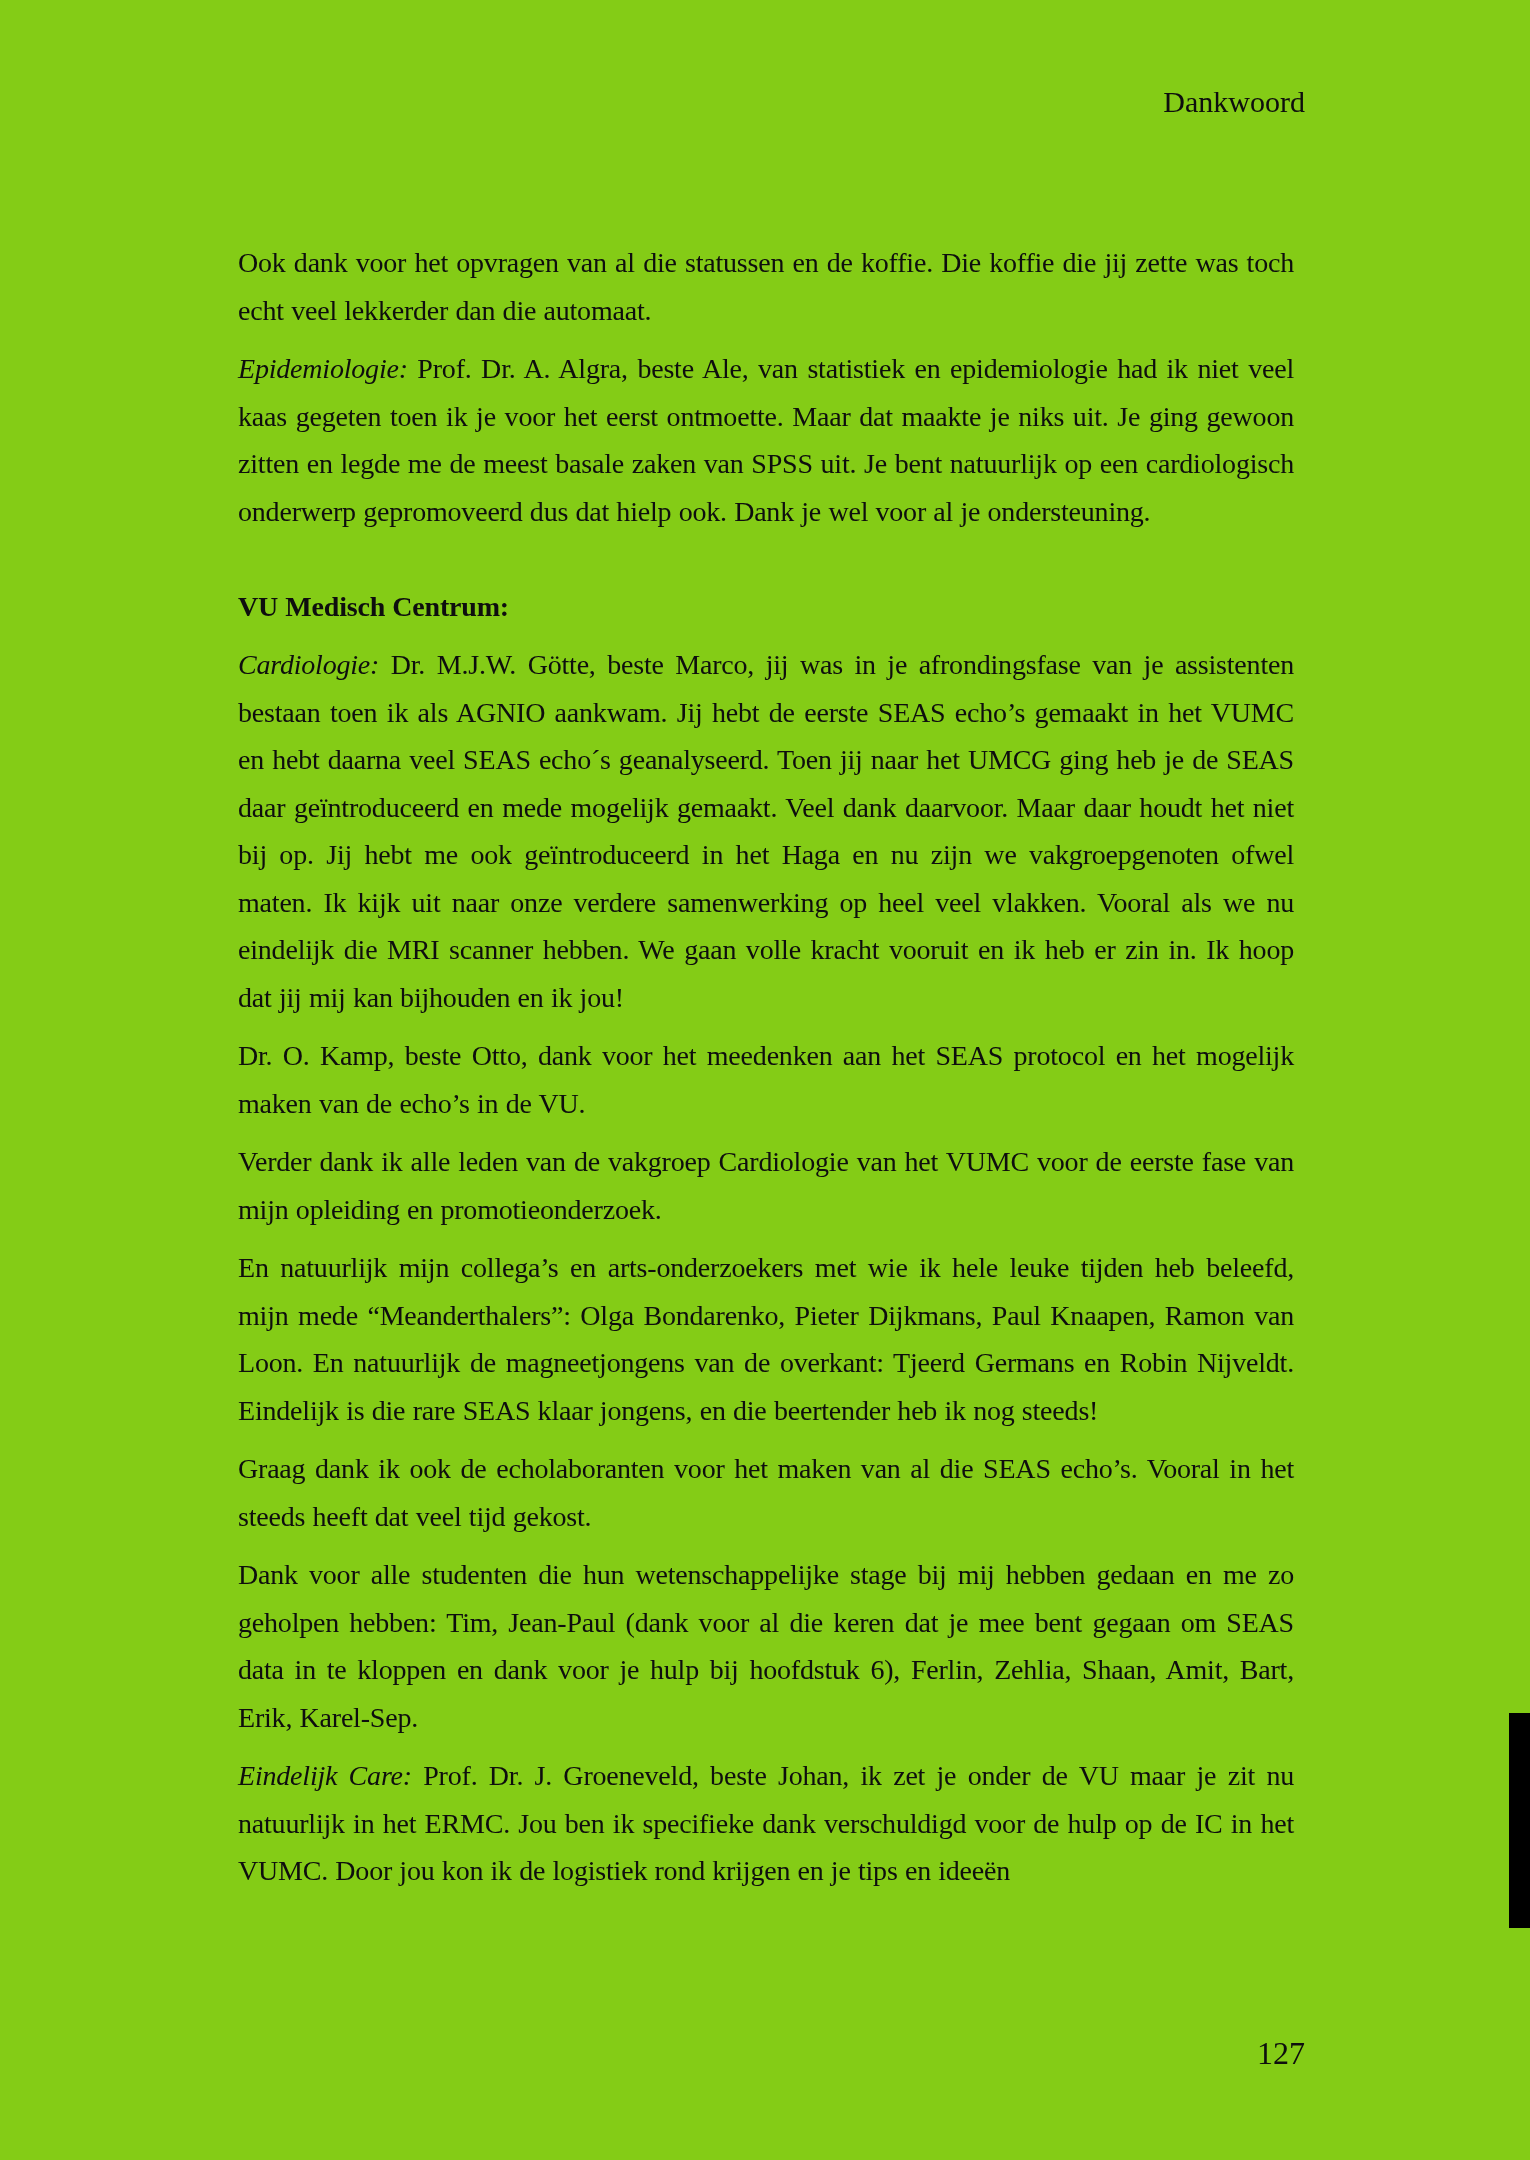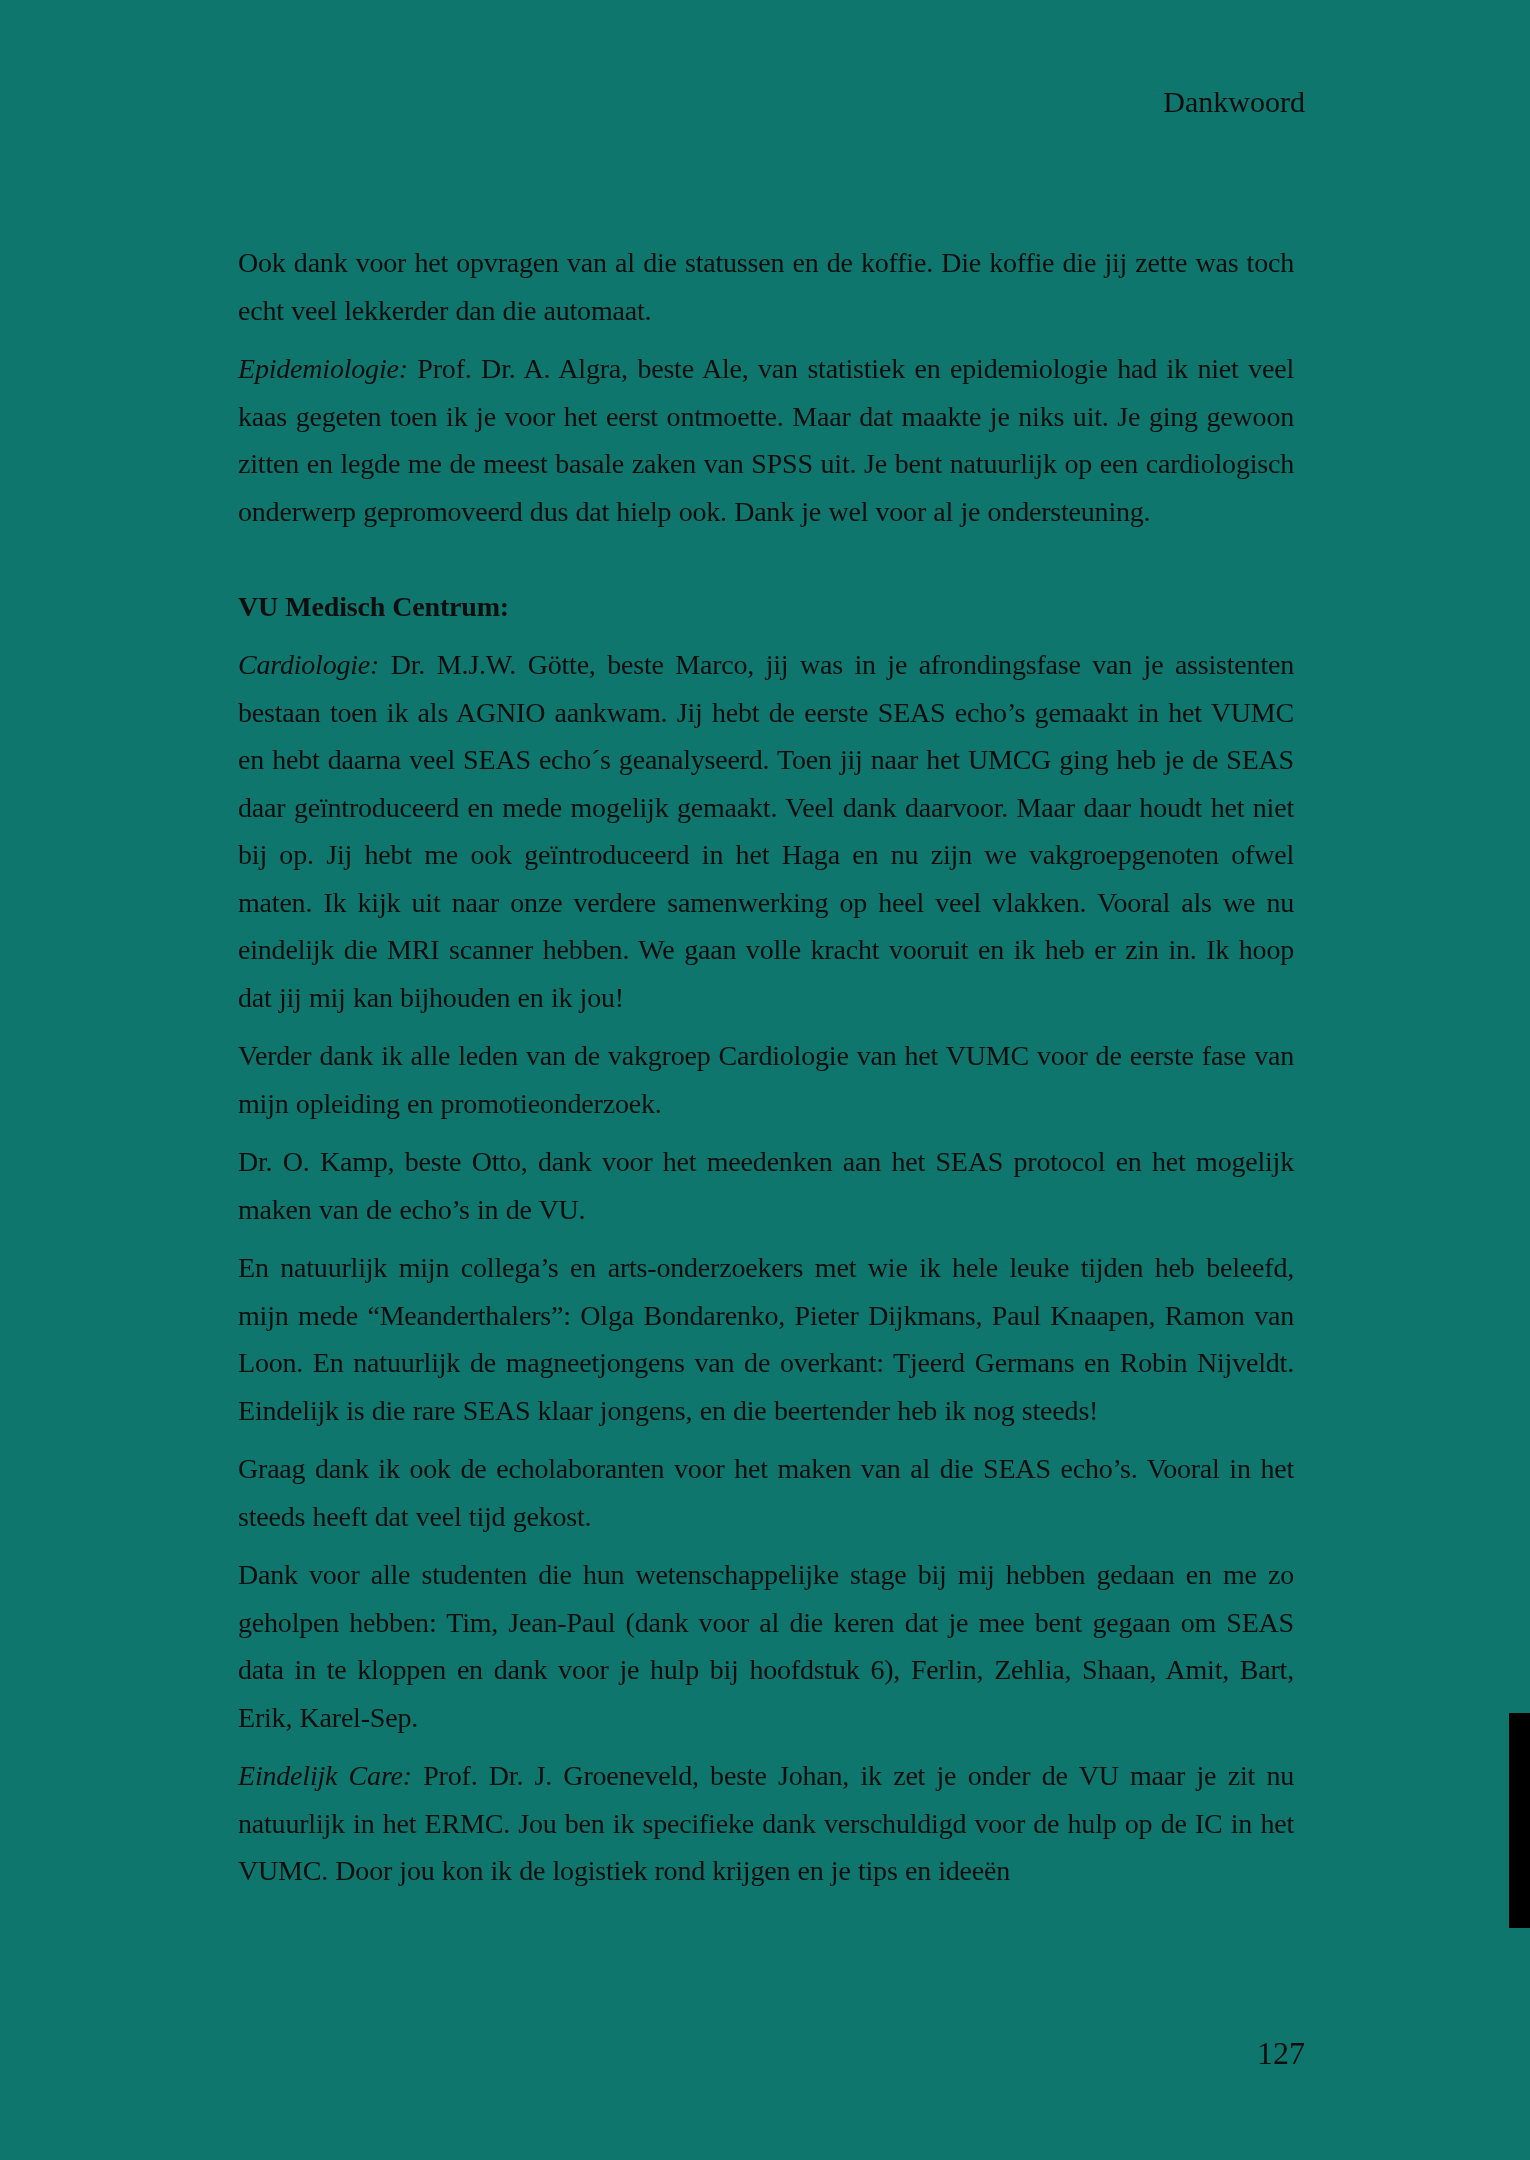--- a/index.html
+++ b/index.html
@@ -1,20 +1,20 @@
 <!DOCTYPE html>
 <html><head>
 <meta charset="utf-8">
 <style>
   html, body { margin: 0; padding: 0; background: #e8e8e8; }
   .page {
     position: relative;
     width: 1530px;
     height: 2160px;
-    background: #0f766e;
+    background: #84cc16;
     font-family: "Liberation Serif", serif;
     color: #0e0e0e;
     overflow: hidden;
   }
   .running-head {
     position: absolute;
     top: 84px;
     left: 227px;
     width: 1078px;
     text-align: right;
@@ -66,23 +66,23 @@
   <div class="text-block">
 
     <p><span>Ook dank voor het opvragen van al die statussen en de koffie. Die koffie die jij zette was toch echt veel lekkerder dan die automaat.</span></p>
 
     <p><span class="lead">Epidemiologie:</span><span> Prof. Dr. A. Algra, beste Ale, van statistiek en epidemiologie had ik niet veel kaas gegeten toen ik je voor het eerst ontmoette. Maar dat maakte je niks uit. Je ging gewoon zitten en legde me de meest basale zaken van SPSS uit. Je bent natuurlijk op een cardiologisch onderwerp gepromoveerd dus dat hielp ook. Dank je wel voor al je ondersteuning.</span></p>
 
     <p class="section-heading">VU Medisch Centrum:</p>
 
     <p><span class="lead">Cardiologie:</span><span> Dr. M.J.W. Götte, beste Marco, jij was in je afrondingsfase van je assistenten bestaan toen ik als AGNIO aankwam. Jij hebt de eerste SEAS echo’s gemaakt in het VUMC en hebt daarna veel SEAS echo´s geanalyseerd. Toen jij naar het UMCG ging heb je de SEAS daar geïntroduceerd en mede mogelijk gemaakt. Veel dank daarvoor. Maar daar houdt het niet bij op. Jij hebt me ook geïntroduceerd in het Haga en nu zijn we vakgroepgenoten ofwel maten. Ik kijk uit naar onze verdere samenwerking op heel veel vlakken. Vooral als we nu eindelijk die MRI scanner hebben. We gaan volle kracht vooruit en ik heb er zin in. Ik hoop dat jij mij kan bijhouden en ik jou!</span></p>
 
+    <p><span>Dr. O. Kamp, beste Otto, dank voor het meedenken aan het SEAS protocol en het mogelijk maken van de echo’s in de VU.</span></p>
+
     <p><span>Verder dank ik alle leden van de vakgroep Cardiologie van het VUMC voor de eerste fase van mijn opleiding en promotieonderzoek.</span></p>
-
-    <p><span>Dr. O. Kamp, beste Otto, dank voor het meedenken aan het SEAS protocol en het mogelijk maken van de echo’s in de VU.</span></p>
 
     <p><span>En natuurlijk mijn collega’s en arts-onderzoekers met wie ik hele leuke tijden heb beleefd, mijn mede “Meanderthalers”: Olga Bondarenko, Pieter Dijkmans, Paul Knaapen, Ramon van Loon. En natuurlijk de magneetjongens van de overkant: Tjeerd Germans en Robin Nijveldt. Eindelijk is die rare SEAS klaar jongens, en die beertender heb ik nog steeds!</span></p>
 
     <p><span>Graag dank ik ook de echolaboranten voor het maken van al die SEAS echo’s. Vooral in het steeds heeft dat veel tijd gekost.</span></p>
 
     <p><span>Dank voor alle studenten die hun wetenschappelijke stage bij mij hebben gedaan en me zo geholpen hebben: Tim, Jean-Paul (dank voor al die keren dat je mee bent gegaan om SEAS data in te kloppen en dank voor je hulp bij hoofdstuk 6), Ferlin, Zehlia, Shaan, Amit, Bart, Erik, Karel-Sep.</span></p>
 
 
     <p><span class="lead">Eindelijk Care:</span><span> Prof. Dr. J. Groeneveld, beste Johan, ik zet je onder de VU maar je zit nu natuurlijk in het ERMC. Jou ben ik specifieke dank verschuldigd voor de hulp op de IC in het VUMC. Door jou kon ik de logistiek rond krijgen en je tips en ideeën</span></p>
 

